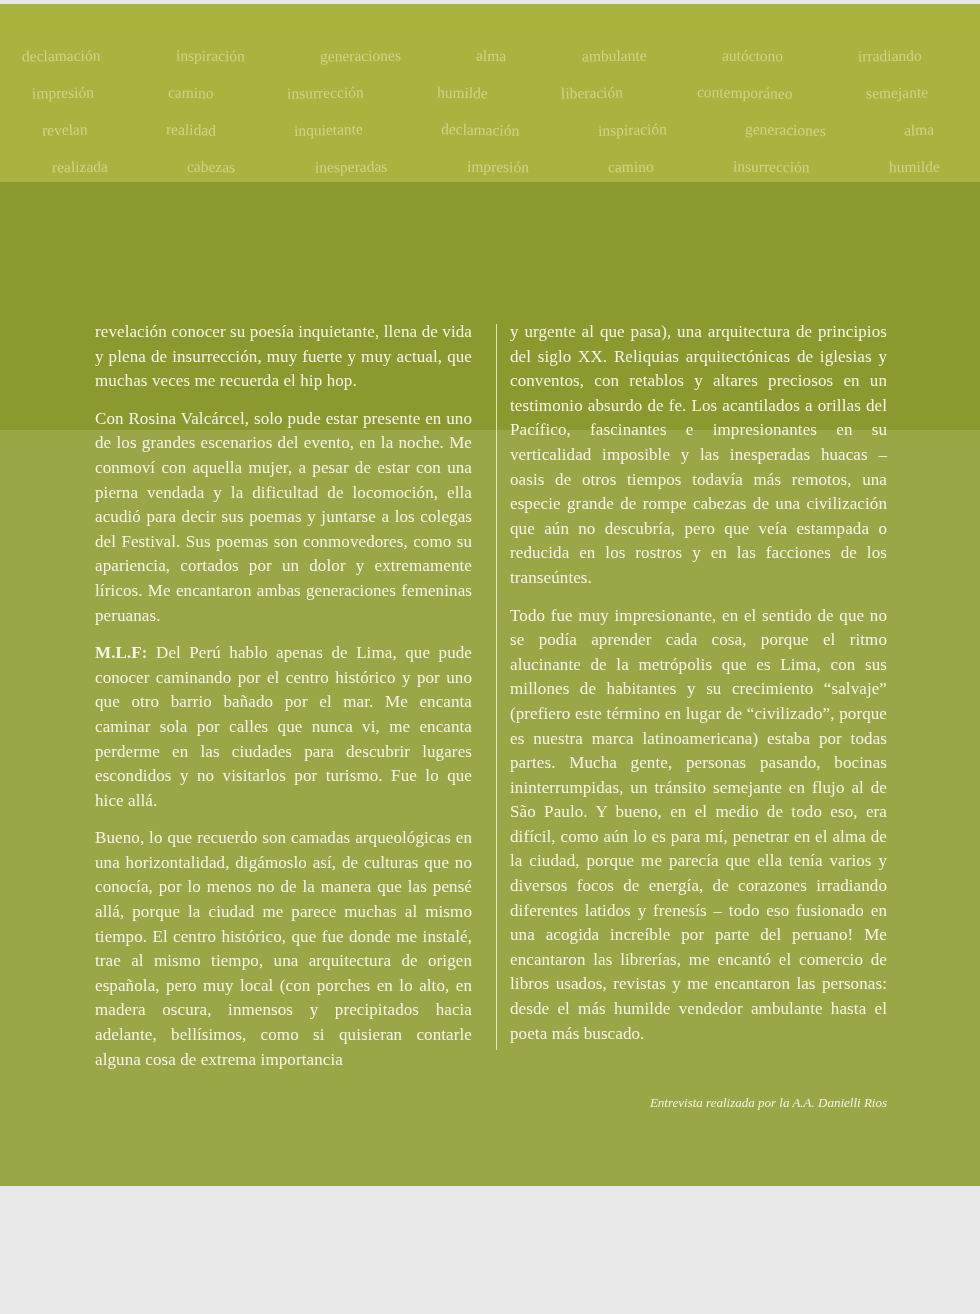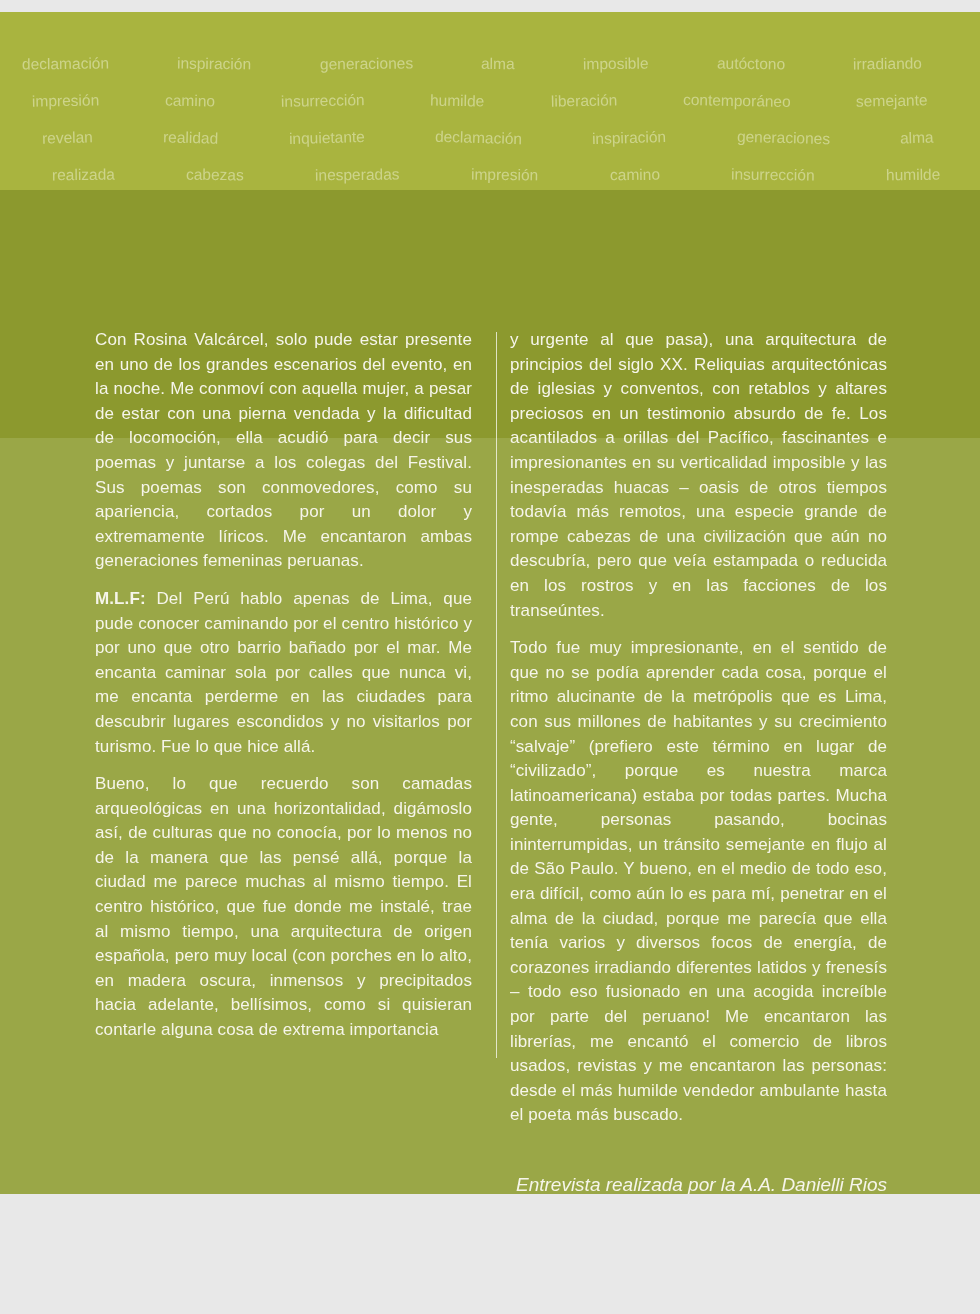--- a/index.html
+++ b/index.html
@@ -1,22 +1,22 @@
 <!DOCTYPE html>
 <html style="--strip: #a9b43f; --dark-band: #8c992e; --body-bg: #9aa747; --heading: #eae23f; --text: #f6f5ea;"><head>
 <meta charset="utf-8">
 <style>
   html,body { margin:0; padding:0; background:#e8e8e8; }
   .page {
     position:relative;
     width:980px; height:1182px;
-    margin:12px auto;
+    margin:4px auto;
     background:var(--body-bg, #9aa747);
     overflow:hidden;
-    font-family:Liberation Sans, sans-serif;
+    font-family:Liberation Serif, serif;
   }
   
   .strip {
     position:absolute; top:0; left:0; right:0; height:178px;
     background:var(--strip, #a9b43f);
     overflow:hidden; z-index:1;
   }
   .word-cloud { padding-top:42px; }
   .wc-row {
     display:flex; justify-content:space-between;
@@ -53,21 +53,21 @@
   .col p strong { font-weight:700; }
   h2.question {
     font-size:20px; line-height:24px;
     color:var(--heading, #eae23f);
     margin:17px 0 16px 0;
     font-weight:600; letter-spacing:0.2px;
   }
   .attribution {
     margin-top:44px;
     text-align:right; font-style:italic;
-    font-size:19px; line-height:25px;
+    font-size:13px; line-height:25px;
     color:var(--text, #f6f5ea);
   }
   
   .footer {
     position:absolute; top:1242px; right:108px;
     display:flex; align-items:center; z-index:2;
   }
   .footer-label {
     font-size:13.5px; font-weight:700;
     letter-spacing:2.2px;
@@ -89,21 +89,21 @@
 
 <div class="page">
 
   <div class="strip">
     <div class="word-cloud">
         <div class="wc-row" style="padding-left: 22px; padding-right: 58px;">
           <span class="wc-word" style="transform: rotate(-0.7deg);">declamación</span>
           <span class="wc-word" style="transform: rotate(0.7deg);">inspiración</span>
           <span class="wc-word" style="transform: rotate(-0.7deg);">generaciones</span>
           <span class="wc-word" style="transform: rotate(0.7deg);">alma</span>
-          <span class="wc-word" style="transform: rotate(-0.7deg);">imposible</span>
+          <span class="wc-word" style="transform: rotate(-0.7deg);">ambulante</span>
           <span class="wc-word" style="transform: rotate(0.7deg);">autóctono</span>
           <span class="wc-word" style="transform: rotate(-0.7deg);">irradiando</span>
         </div>
         <div class="wc-row" style="padding-left: 32px; padding-right: 52px;">
           <span class="wc-word" style="transform: rotate(-1.1deg);">impresión</span>
           <span class="wc-word" style="transform: rotate(1.1deg);">camino</span>
           <span class="wc-word" style="transform: rotate(-1.1deg);">insurrección</span>
           <span class="wc-word" style="transform: rotate(1.1deg);">humilde</span>
           <span class="wc-word" style="transform: rotate(-1.1deg);">liberación</span>
           <span class="wc-word" style="transform: rotate(1.1deg);">contemporáneo</span>
@@ -127,20 +127,21 @@
           <span class="wc-word" style="transform: rotate(0.7deg);">insurrección</span>
           <span class="wc-word" style="transform: rotate(-0.7deg);">humilde</span>
         </div>
       </div>
   </div>
 
   <div class="dark-band"></div>
 
   <div class="content">
     <div class="col col1">
+      <p>revelación conocer su poesía inquietante, llena de vida y plena de insurrección, muy fuerte y muy actual, que muchas veces me recuerda el hip hop.</p>
       <p>Con Rosina Valcárcel, solo pude estar presente en uno de los grandes escenarios del evento, en la noche. Me conmoví con aquella mujer, a pesar de estar con una pierna vendada y la dificultad de locomoción, ella acudió para decir sus poemas y juntarse a los colegas del Festival. Sus poemas son conmovedores, como su apariencia, cortados por un dolor y extremamente líricos. Me encantaron ambas generaciones femeninas peruanas.</p>
       <p><strong>M.L.F:</strong><span> Del Perú hablo apenas de Lima, que pude conocer caminando por el centro histórico y por uno que otro barrio bañado por el mar. Me encanta caminar sola por calles que nunca vi, me encanta perderme en las ciudades para descubrir lugares escondidos y no visitarlos por turismo. Fue lo que hice allá.</span></p>
       <p>Bueno, lo que recuerdo son camadas arqueológicas en una horizontalidad, digámoslo así, de culturas que no conocía, por lo menos no de la manera que las pensé allá, porque la ciudad me parece muchas al mismo tiempo. El centro histórico, que fue donde me instalé, trae al mismo tiempo, una arquitectura de origen española, pero muy local (con porches en lo alto, en madera oscura, inmensos y precipitados hacia adelante, bellísimos, como si quisieran contarle alguna cosa de extrema importancia</p>
     </div>
 
     <div class="divider"></div>
 
     <div class="col col2">
       <p>y urgente al que pasa), una arquitectura de principios del siglo XX. Reliquias arquitectónicas de iglesias y conventos, con retablos y altares preciosos en un testimonio absurdo de fe. Los acantilados a orillas del Pacífico, fascinantes e impresionantes en su verticalidad imposible y las inesperadas huacas – oasis de otros tiempos todavía más remotos, una especie grande de rompe cabezas de una civilización que aún no descubría, pero que veía estampada o reducida en los rostros y en las facciones de los transeúntes.</p>
       <p>Todo fue muy impresionante, en el sentido de que no se podía aprender cada cosa, porque el ritmo alucinante de la metrópolis que es Lima, con sus millones de habitantes y su crecimiento “salvaje” (prefiero este término en lugar de “civilizado”, porque es nuestra marca latinoamericana) estaba por todas partes. Mucha gente, personas pasando, bocinas ininterrumpidas, un tránsito semejante en flujo al de São Paulo. Y bueno, en el medio de todo eso, era difícil, como aún lo es para mí, penetrar en el alma de la ciudad, porque me parecía que ella tenía varios y diversos focos de energía, de corazones irradiando diferentes latidos y frenesís – todo eso fusionado en una acogida increíble por parte del peruano! Me encantaron las librerías, me encantó el comercio de libros usados, revistas y me encantaron las personas: desde el más humilde vendedor ambulante hasta el poeta más buscado.</p>

